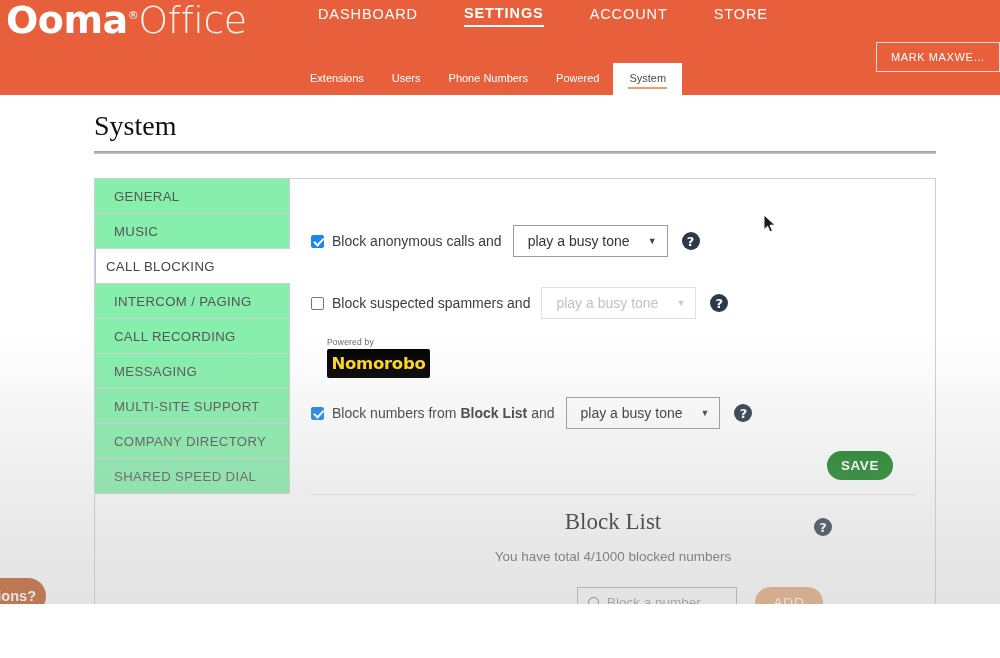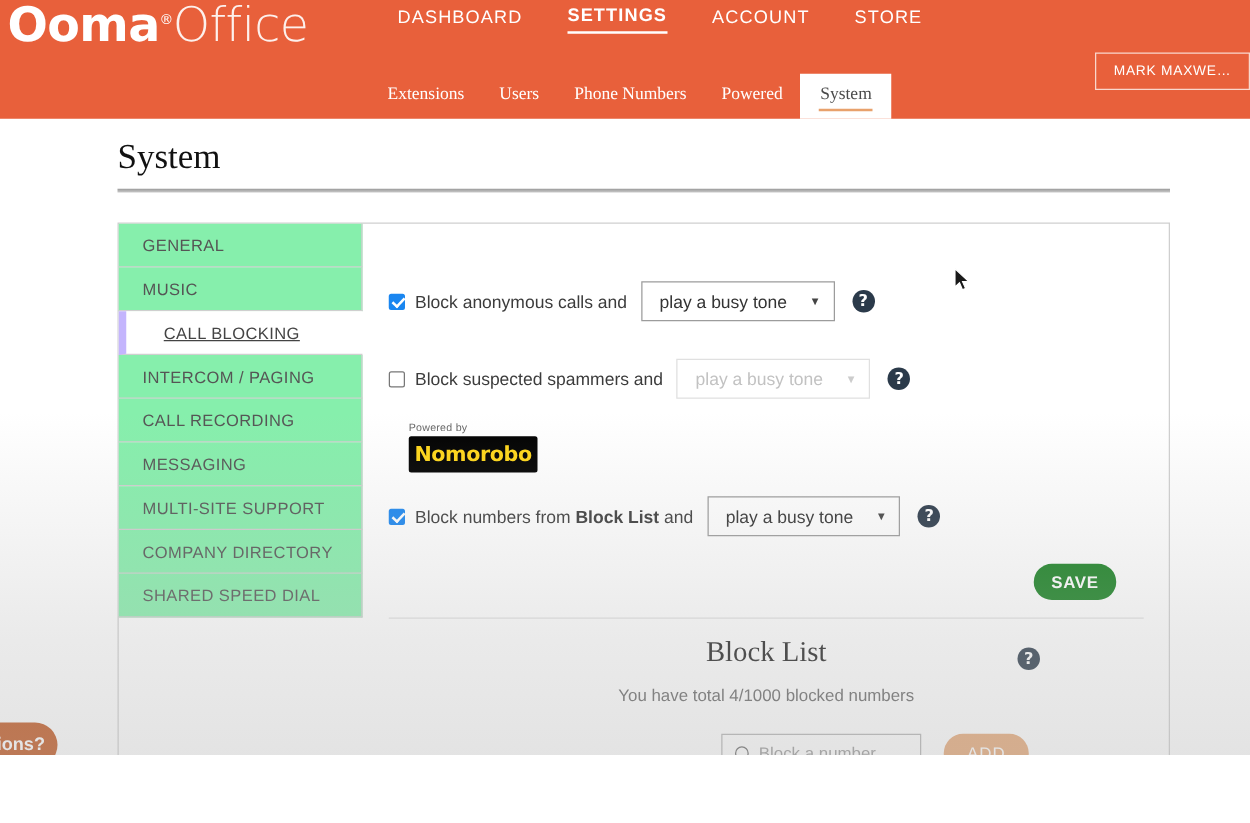--- a/index.html
+++ b/index.html
@@ -17,41 +17,41 @@
   }
   .logo {
     position:absolute; left:6px; top:-2px;
     color:#fff; font-size:38px; letter-spacing:-0.5px; white-space:nowrap;
     font-family:"DejaVu Sans", sans-serif;
   }
   .logo .b { font-weight:700; }
   .logo .l { font-weight:300; color:#fdf0ec; }
   .logo .reg { font-size:11px; vertical-align:super; font-weight:400; }
 
-  .mainnav { position:absolute; left:318px; top:5px; display:flex; gap:36px; align-items:center; }
+  .mainnav { position:absolute; left:318px; top:5px; display:flex; gap:46px; align-items:center; }
   .mainnav a {
     color:#ffffff; font-size:14.5px; letter-spacing:0.9px; text-decoration:none;
     padding-bottom:4px; font-weight:400;
   }
   .mainnav a.active { font-weight:700; border-bottom:2px solid #ffffff; }
 
   .userbtn {
     position:absolute; right:0px; top:2px; width:124px; height:30px;
     border:1px solid rgba(255,255,255,0.75);
     color:#fff; font-size:11px; letter-spacing:0.6px;
     display:flex; align-items:center; justify-content:center; white-space:nowrap;
     overflow:hidden;
     margin-top:40px;
   }
 
   .subnav { position:absolute; left:0; top:55px; width:1000px; height:40px; display:flex; align-items:flex-end; }
   .subnav .inner { position:absolute; left:296px; bottom:0; display:flex; align-items:flex-end; }
   .subnav a {
-    color:#ffffff; font-size:14px; text-decoration:none; padding:0 14px 11px 14px;
-    display:block; white-space:nowrap;font-family:Liberation Serif, serif;
+    color:#ffffff; font-size:11px; text-decoration:none; padding:0 14px 11px 14px;
+    display:block; white-space:nowrap;
   }
   .subnav a.active {
     background:#ffffff; color:#4a4a4a; padding:9px 16px 11px 16px;
     position:relative;
   }
   .subnav a.active::after {
     content:""; position:absolute; left:15px; right:15px; bottom:6px; height:2px; background:#E8A16C;
   }
 
   
@@ -71,22 +71,22 @@
   }
 
   
   .side { position:absolute; left:0px; top:0px; width:195px; }
   .side-item {
     height:35px; display:flex; align-items:center; padding-left:19px;
     font-size:13.2px; color:#555; letter-spacing:0.35px;
     background:#86efac; border-bottom:1px solid #cfcfcf; border-right:1px solid #cfcfcf;
   }
   .side-item.active {
-    background:#ffffff; border-right:none; padding-left:30px;
-    border-left:6px solid #c4b5fd; color:#444;text-decoration:underline;
+    background:#ffffff; border-right:none; padding-left:10px;
+    border-left:1px solid #c4b5fd; color:#444;
   }
 
   
   .pane { position:absolute; left:196px; top:0; right:0; bottom:0; padding:42px 0 0 0; }
 
   .row { display:flex; align-items:center; }
   .row1 { position:absolute; left:20px; top:46px; }
   .row2 { position:absolute; left:20px; top:108px; }
   .row3 { position:absolute; left:20px; top:218px; }
 

